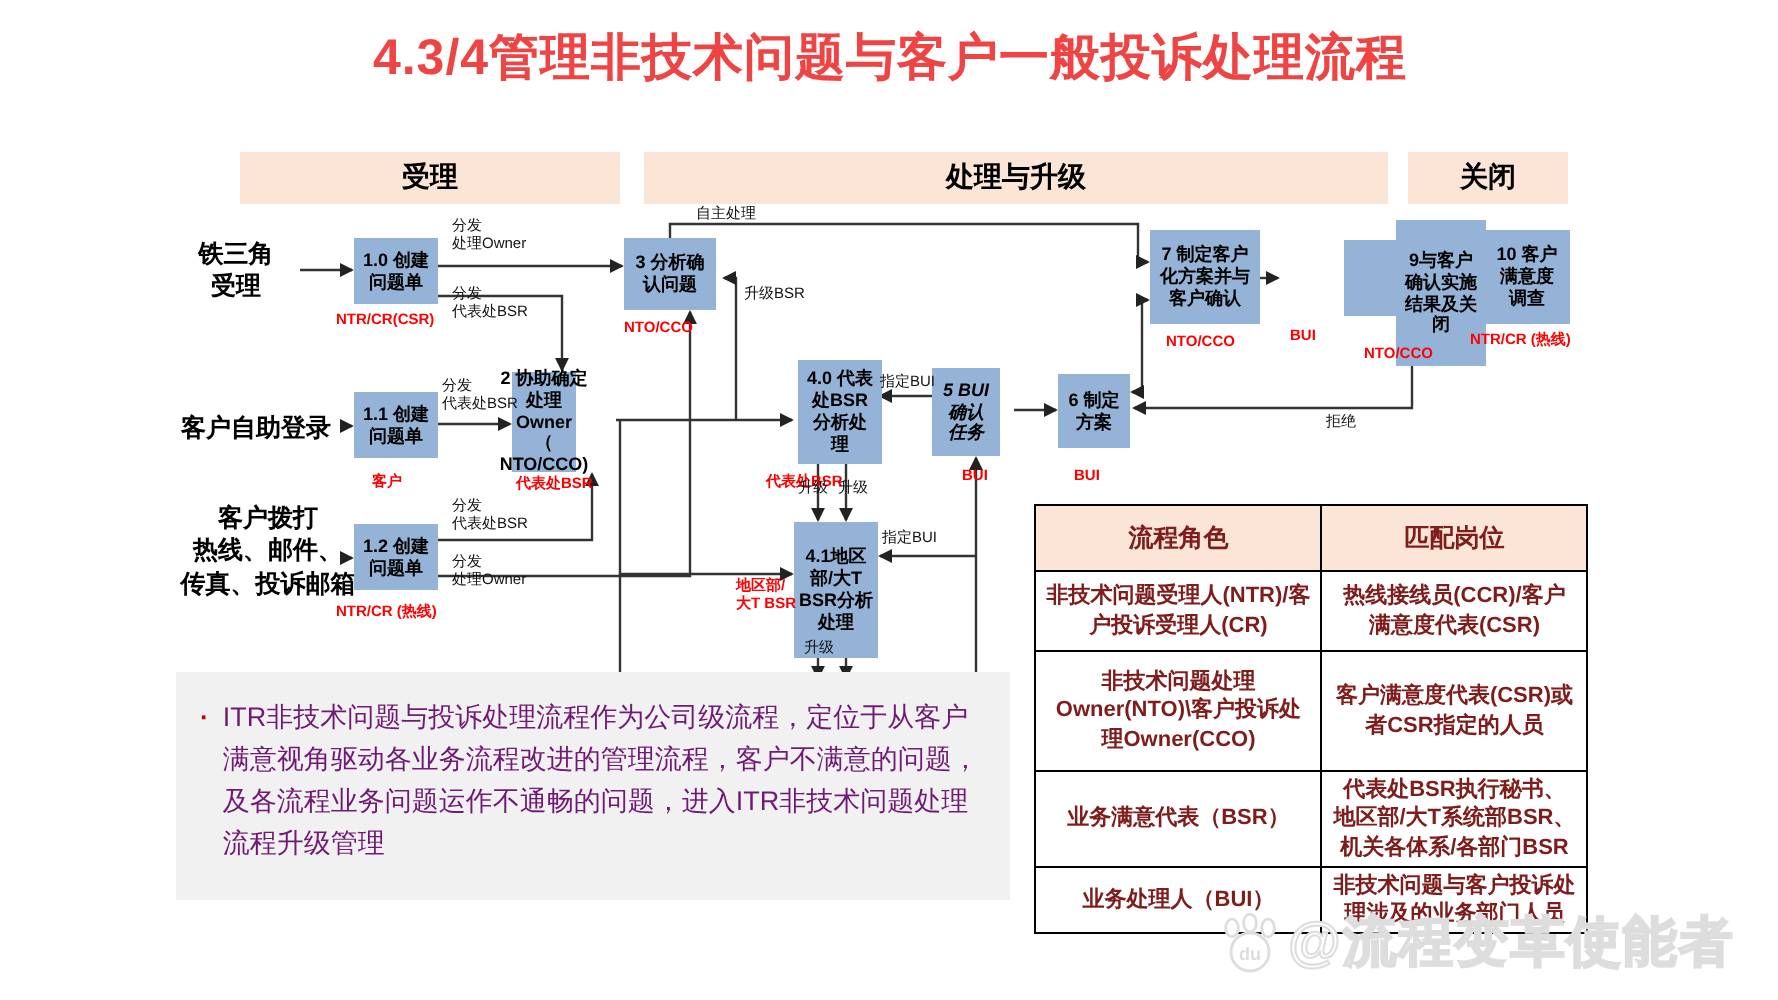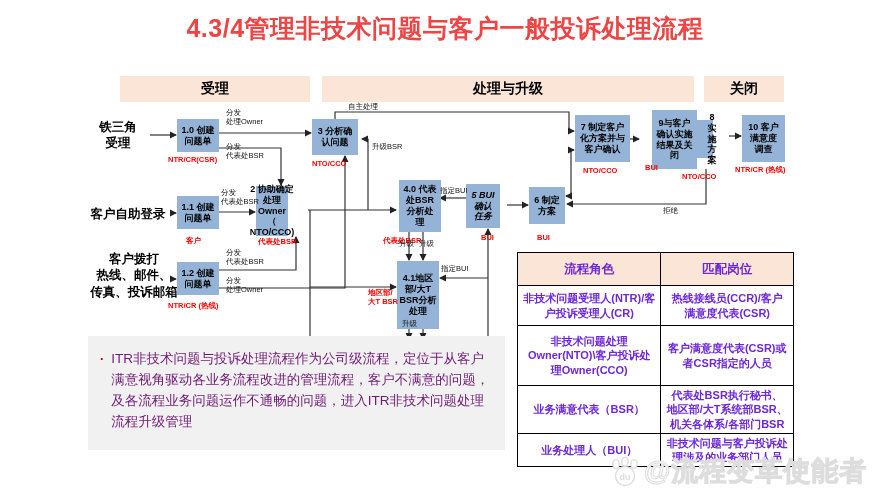--- a/index.html
+++ b/index.html
@@ -15,21 +15,21 @@
         text-align:center;font-weight:bold;font-size:9px;line-height:1.2;white-space:pre-line;color:#000;padding:1px;box-sizing:border-box;}
   .role{position:absolute;color:#FF0000;font-weight:bold;font-size:7.5px;white-space:pre-line;line-height:1.25;}
   .elabel{position:absolute;font-size:7.5px;color:#111;white-space:pre-line;line-height:1.25;}
   svg.wires{position:absolute;left:0;top:0;pointer-events:none;}
   .note{position:absolute;left:88px;top:336px;width:417px;height:114px;background:#F1F1F1;box-sizing:border-box;}
   .note-inner{display:flex;gap:7px;padding:13px 14px 0 12px;}
   .bullet{color:#C00000;font-size:13px;font-weight:bold;line-height:1.55;}
   .note-text{font-size:13.5px;line-height:1.55;color:#701a75;}
   table.roles{position:absolute;left:517px;top:252px;width:277px;border-collapse:collapse;table-layout:fixed;}
   table.roles th,table.roles td{border:1.6px solid #000;text-align:center;vertical-align:middle;
-        padding:2px 5px;line-height:1.3;color:#6d28d9;}
+        padding:2px 5px;line-height:1.3;color:#7f1d1d;}
   table.roles th{background:#FBE5D6;font-size:12.5px;font-weight:bold;height:28px;}
   table.roles td{font-size:11px;font-weight:bold;margin-left:25px;}
   .watermark{position:absolute;left:608px;top:453px;display:flex;align-items:center;gap:2px;}
   .wm-text{font-size:27px;font-weight:bold;color:#fdfdfd;-webkit-text-stroke:1px #ddd;
            text-shadow:0 0 1px #e3e3e3;letter-spacing:1px;white-space:nowrap;}
 </style>
 </head>
 <body>
 
 <div id="stage">
@@ -110,21 +110,21 @@
   <div class="fbox" style="left:466px;top:184px;width:34px;height:44px;font-style:italic;">5 BUI
 确认
 任务</div>
   <div class="fbox" style="left:529px;top:187px;width:36px;height:37px;">6 制定
 方案</div>
   <div class="fbox" style="left:575px;top:115px;width:55px;height:47px;">7 制定客户
 化方案并与
 客户确认</div>
   <div class="fbox" style="left:672px;top:120px;width:33px;height:38px;padding-left:40px;">8 实施
 方案</div>
-  <div class="fbox" style="left:652px;top:110px;width:45px;height:59px;">9与客户
+  <div class="fbox" style="left:698px;top:110px;width:45px;height:73px;">9与客户
 确认实施
 结果及关
 闭</div>
   <div class="fbox" style="left:742px;top:115px;width:43px;height:47px;">10 客户
 满意度
 调查</div>
 
   <div class="role" style="left:168px;top:155px;">NTR/CR(CSR)</div>
   <div class="role" style="left:186px;top:236px;">客户</div>
   <div class="role" style="left:168px;top:301px;">NTR/CR (热线)</div>

